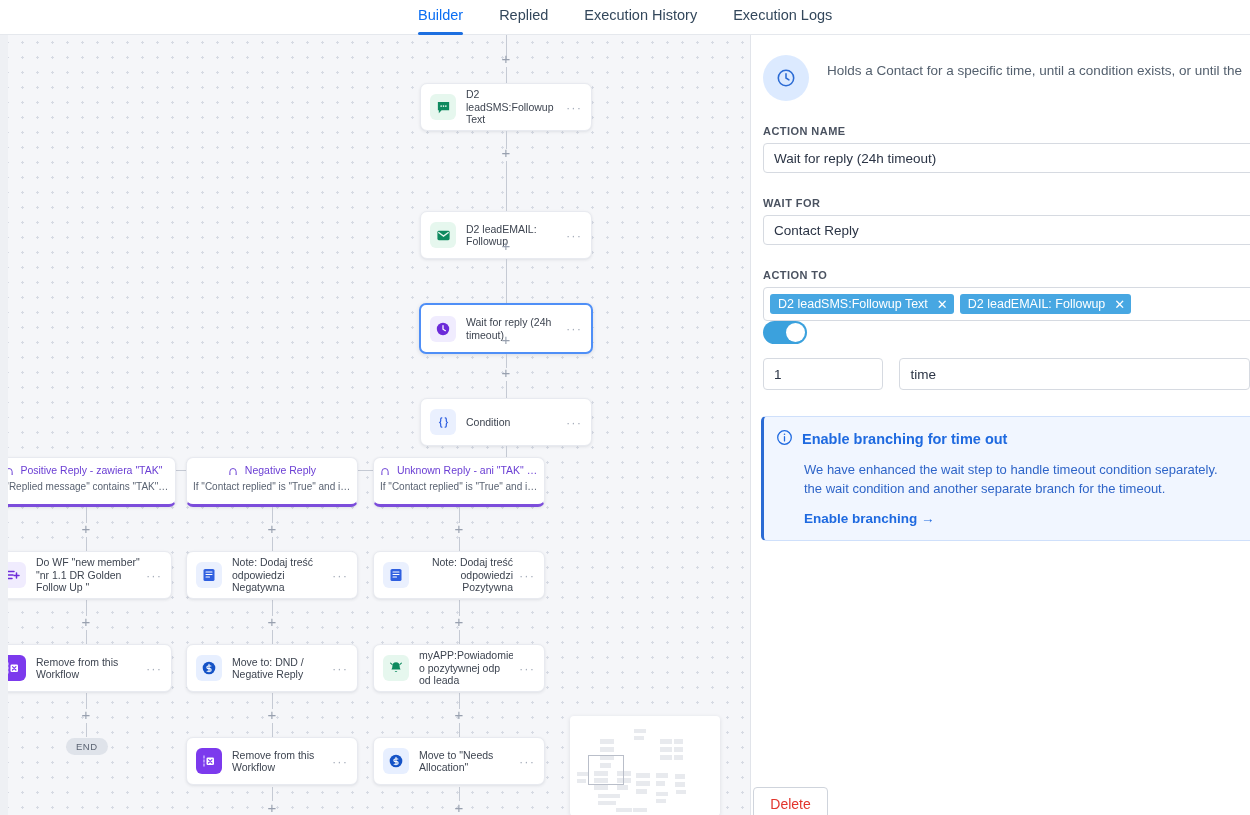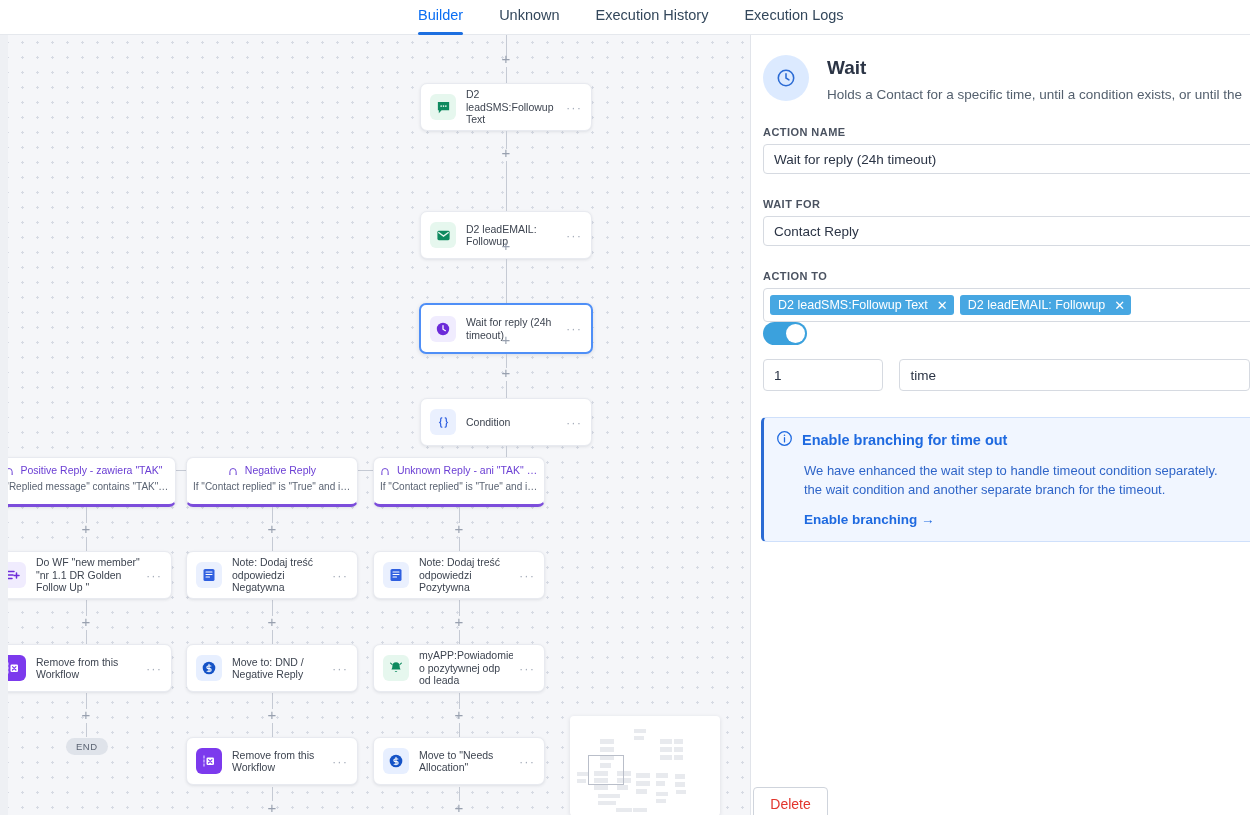--- a/index.html
+++ b/index.html
@@ -177,21 +177,21 @@
     justify-content: center; cursor: pointer;
   }
 </style>
 </head>
 <body>
 
 <div id="app">
 
   <div class="tabbar">
     <div class="tab active">Builder</div>
-    <div class="tab">Unknown</div>
+    <div class="tab">Replied</div>
     <div class="tab">Execution History</div>
     <div class="tab">Execution Logs</div>
   </div>
 
   <div class="canvas">
     <div class="canvas-edge-left"></div>
 
     <div class="vline" style="left:506px; top:0px; height:24px;"></div>
     <div class="plus" style="left:499px; top:17px;">+</div>
     <div class="vline" style="left:506px; top:32px; height:16px;"></div>
@@ -351,21 +351,21 @@
       <span class="nicon blue">
         <svg width="16" height="16" viewBox="0 0 16 16">
             <rect x="2.5" y="2" width="11" height="12" rx="1.6" fill="#2f5fe0"></rect>
             <path d="M5 5h6M5 7.5h6M5 10h3.5" stroke="#fff" stroke-width="1.1" stroke-linecap="round"></path>
           </svg>
       </span>
       <span class="nlabel">Note: Dodaj treść odpowiedzi Negatywna</span>
       <span class="ndots">···</span>
     </div>
 
-    <div class="node" style="left:373px; top:516px; width:172px; height:48px;">
+    <div class="node" style="left:373px; top:516px; width:172px; height:48px;text-align:right;">
       <span class="nicon blue">
         <svg width="16" height="16" viewBox="0 0 16 16">
             <rect x="2.5" y="2" width="11" height="12" rx="1.6" fill="#2f5fe0"></rect>
             <path d="M5 5h6M5 7.5h6M5 10h3.5" stroke="#fff" stroke-width="1.1" stroke-linecap="round"></path>
           </svg>
       </span>
       <span class="nlabel">Note: Dodaj treść odpowiedzi Pozytywna</span>
       <span class="ndots">···</span>
     </div>
 
@@ -471,21 +471,20 @@
   <div class="panel">
 
     <div class="panel-head">
       <span class="head-icon">
         <svg width="22" height="22" viewBox="0 0 24 24" fill="none" stroke="#2b6bd4" stroke-width="1.7">
           <circle cx="12" cy="12" r="8.4"></circle>
             <path d="M12 7.3V12l3.2 2" stroke-linecap="round"></path>
         </svg>
       </span>
       <div>
-        <div class="head-title">Wait</div>
         <div class="head-desc">Holds a Contact for a specific time, until a condition exists, or until the</div>
       </div>
     </div>
 
     <div class="field-label">ACTION NAME</div>
     <div class="input">Wait for reply (24h timeout)</div>
 
     <div class="field-label">WAIT FOR</div>
     <div class="input">Contact Reply</div>
 

